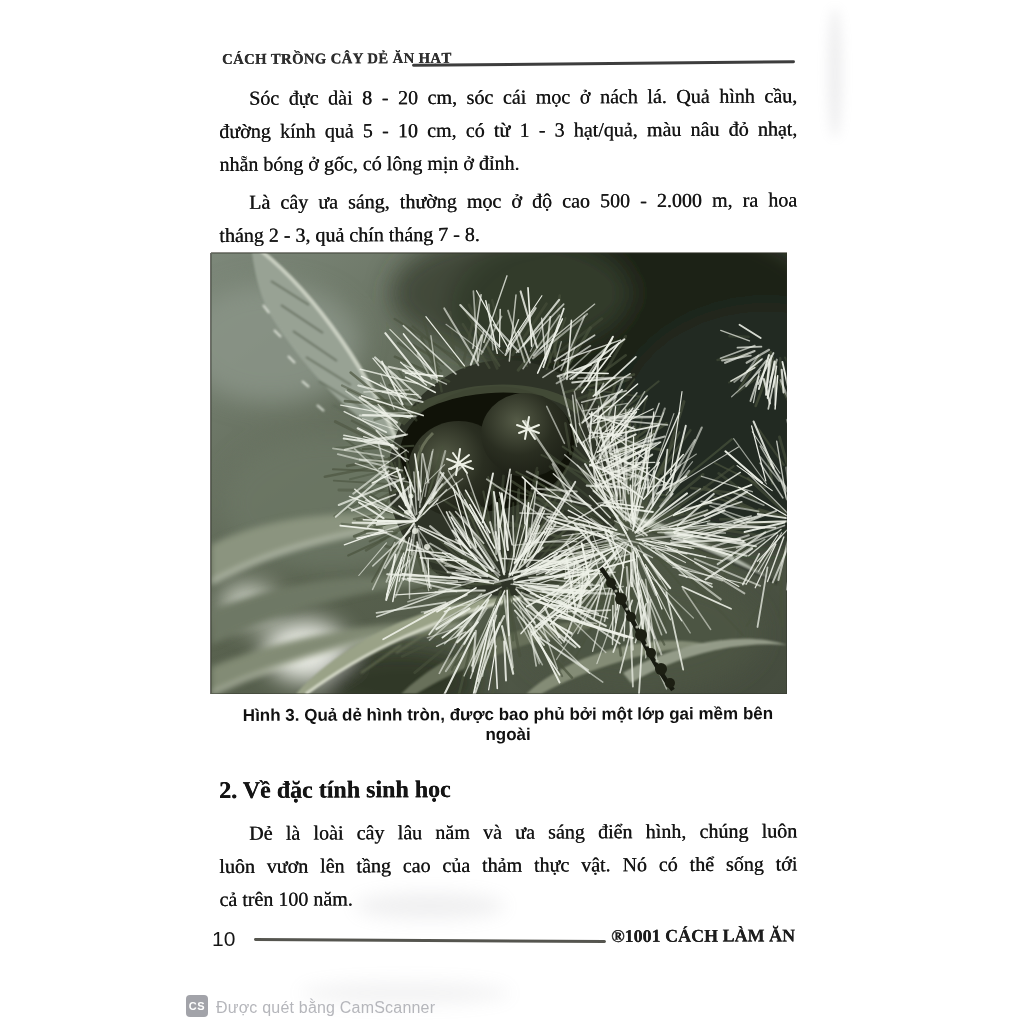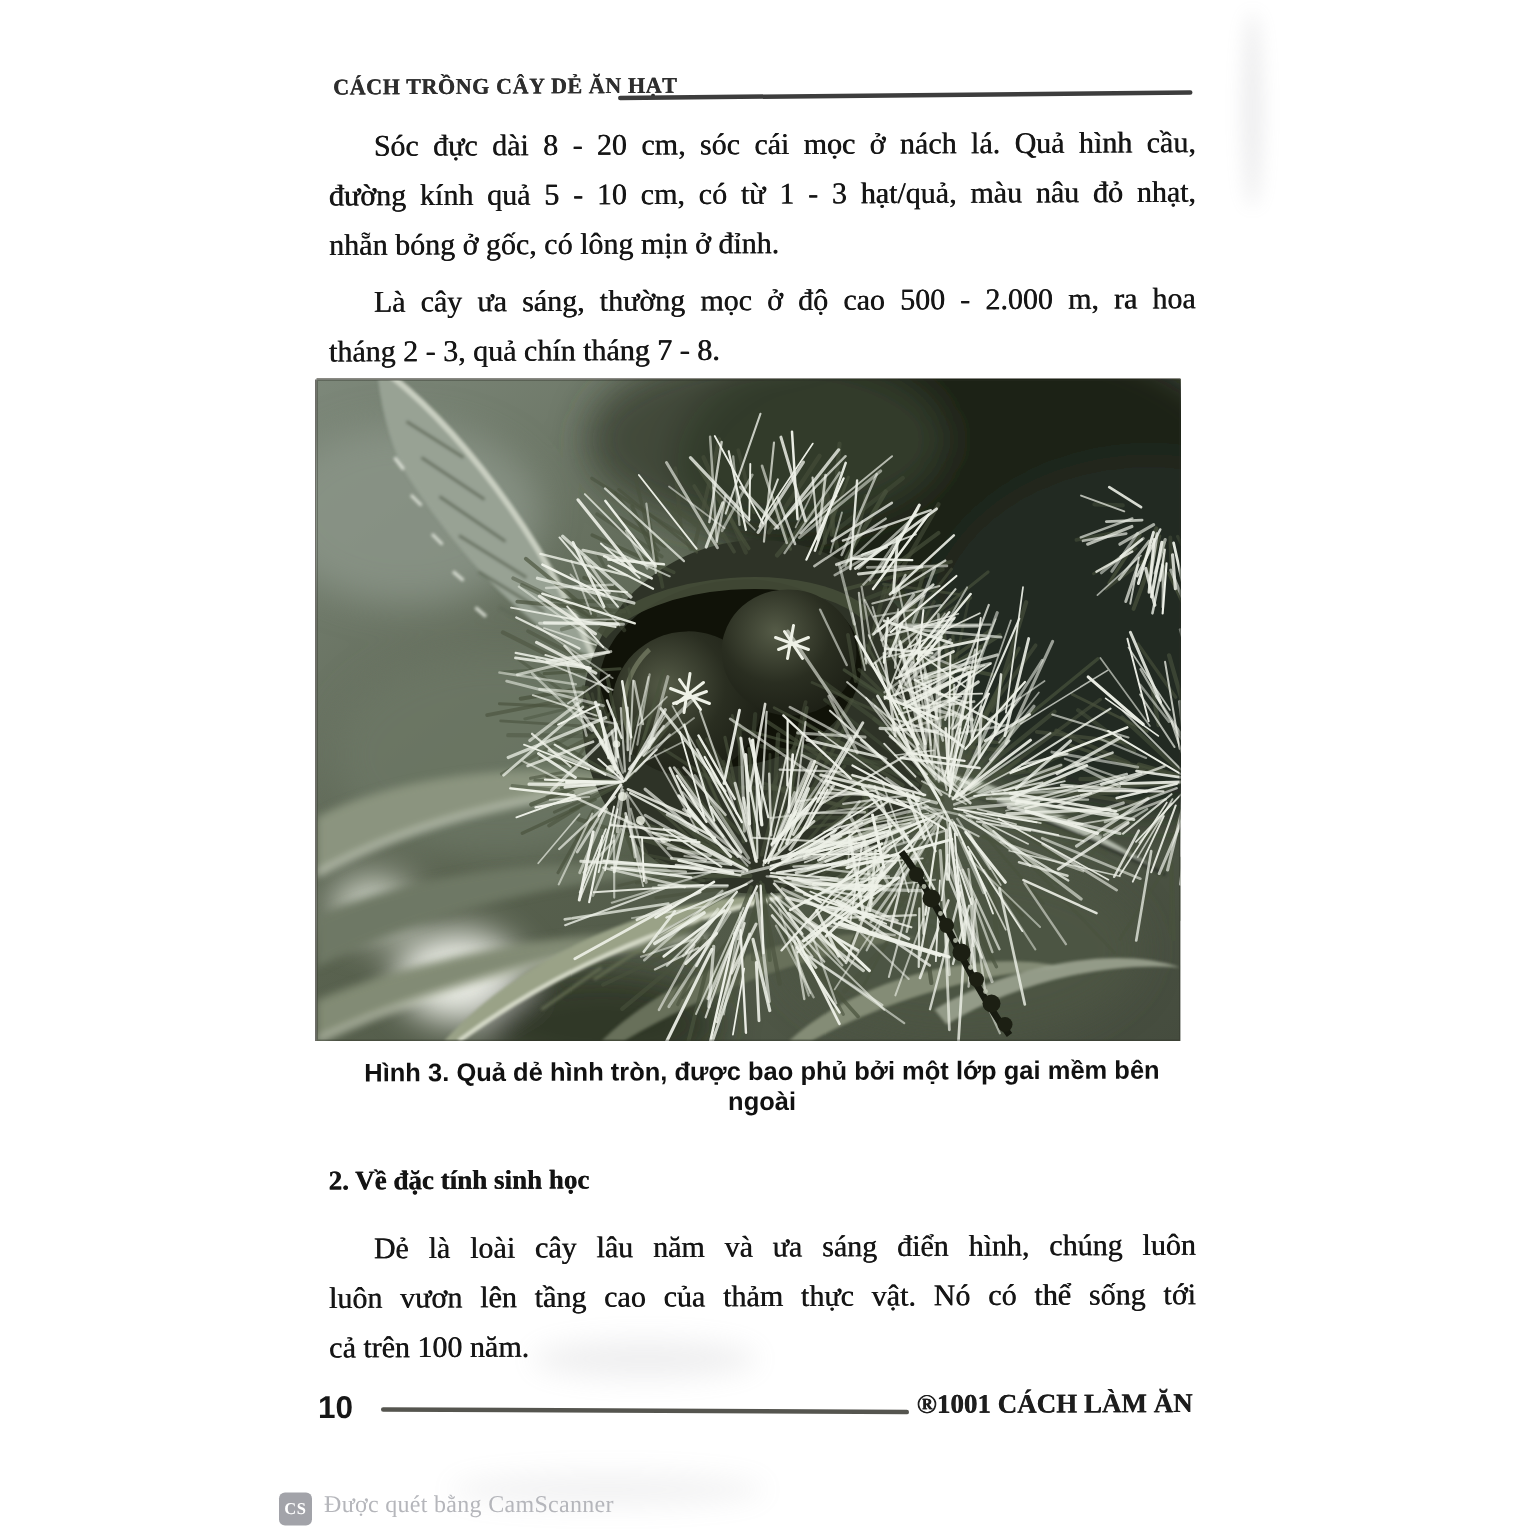--- a/index.html
+++ b/index.html
@@ -27,42 +27,42 @@
 
   
   .photo{position:absolute;left:211px;top:253px;width:576px;height:441px;
          box-shadow:-1px 0 0 #6d6d68, 0 -1px 0 #8a8a84;}
   .photo svg{display:block;}
   .caption{position:absolute;left:219px;top:705px;width:578px;text-align:center;
            font-family:"Liberation Sans", sans-serif;font-weight:bold;font-size:17px;
            color:#111;transform:rotate(-.2deg);}
 
   
-  .section{position:absolute;left:219px;top:777px;margin:0;font-size:18px;font-weight:bold;
+  .section{position:absolute;left:219px;top:777px;margin:0;font-size:24px;font-weight:bold;
            color:#141414;text-shadow:.3px 0 0 currentColor;transform:rotate(-.25deg);
            transform-origin:left top;}
 
   
   .pagenum{position:absolute;left:212px;top:927px;font-family:"Liberation Sans", sans-serif;
-           font-weight:bold;font-size:21px;color:#161616;}
+           font-weight:normal;font-size:21px;color:#161616;}
   .foot-rule{position:absolute;left:254px;top:939px;width:352px;height:3px;background:#55554f;
              transform:rotate(.3deg);border-radius:2px;}
   .brand{position:absolute;left:420px;top:926px;width:375px;text-align:right;font-size:18px;
          font-weight:bold;color:#1d1d1d;text-shadow:.3px 0 0 currentColor;
          transform:rotate(-.2deg);white-space:nowrap;}
 
   
   .smudge{position:absolute;background:#a0a0a6;filter:blur(9px);border-radius:50%;}
   .smudge.a{left:355px;top:893px;width:150px;height:26px;opacity:.16;}
   .smudge.b{left:300px;top:982px;width:210px;height:22px;opacity:.13;}
   .smudge.c{left:828px;top:8px;width:14px;height:130px;opacity:.18;filter:blur(6px);}
 
   
-  .scanbar{position:absolute;left:186px;top:995px;display:flex;align-items:flex-start;gap:8px;
-           font-family:Liberation Serif, serif;}
+  .scanbar{position:absolute;left:186px;top:995px;display:flex;align-items:flex-end;gap:8px;
+           font-family:Liberation Sans, sans-serif;}
   .cs-badge{display:flex;align-items:center;justify-content:center;width:22px;height:22px;
             background:#a2a3a9;border-radius:4px;color:#ffffff;font-size:11px;font-weight:bold;
             letter-spacing:.5px;}
   .cs-text{font-size:16px;color:#b5b6bb;letter-spacing:.2px;}
 </style>
 </head>
 <body>
 
 <div class="page">
 

